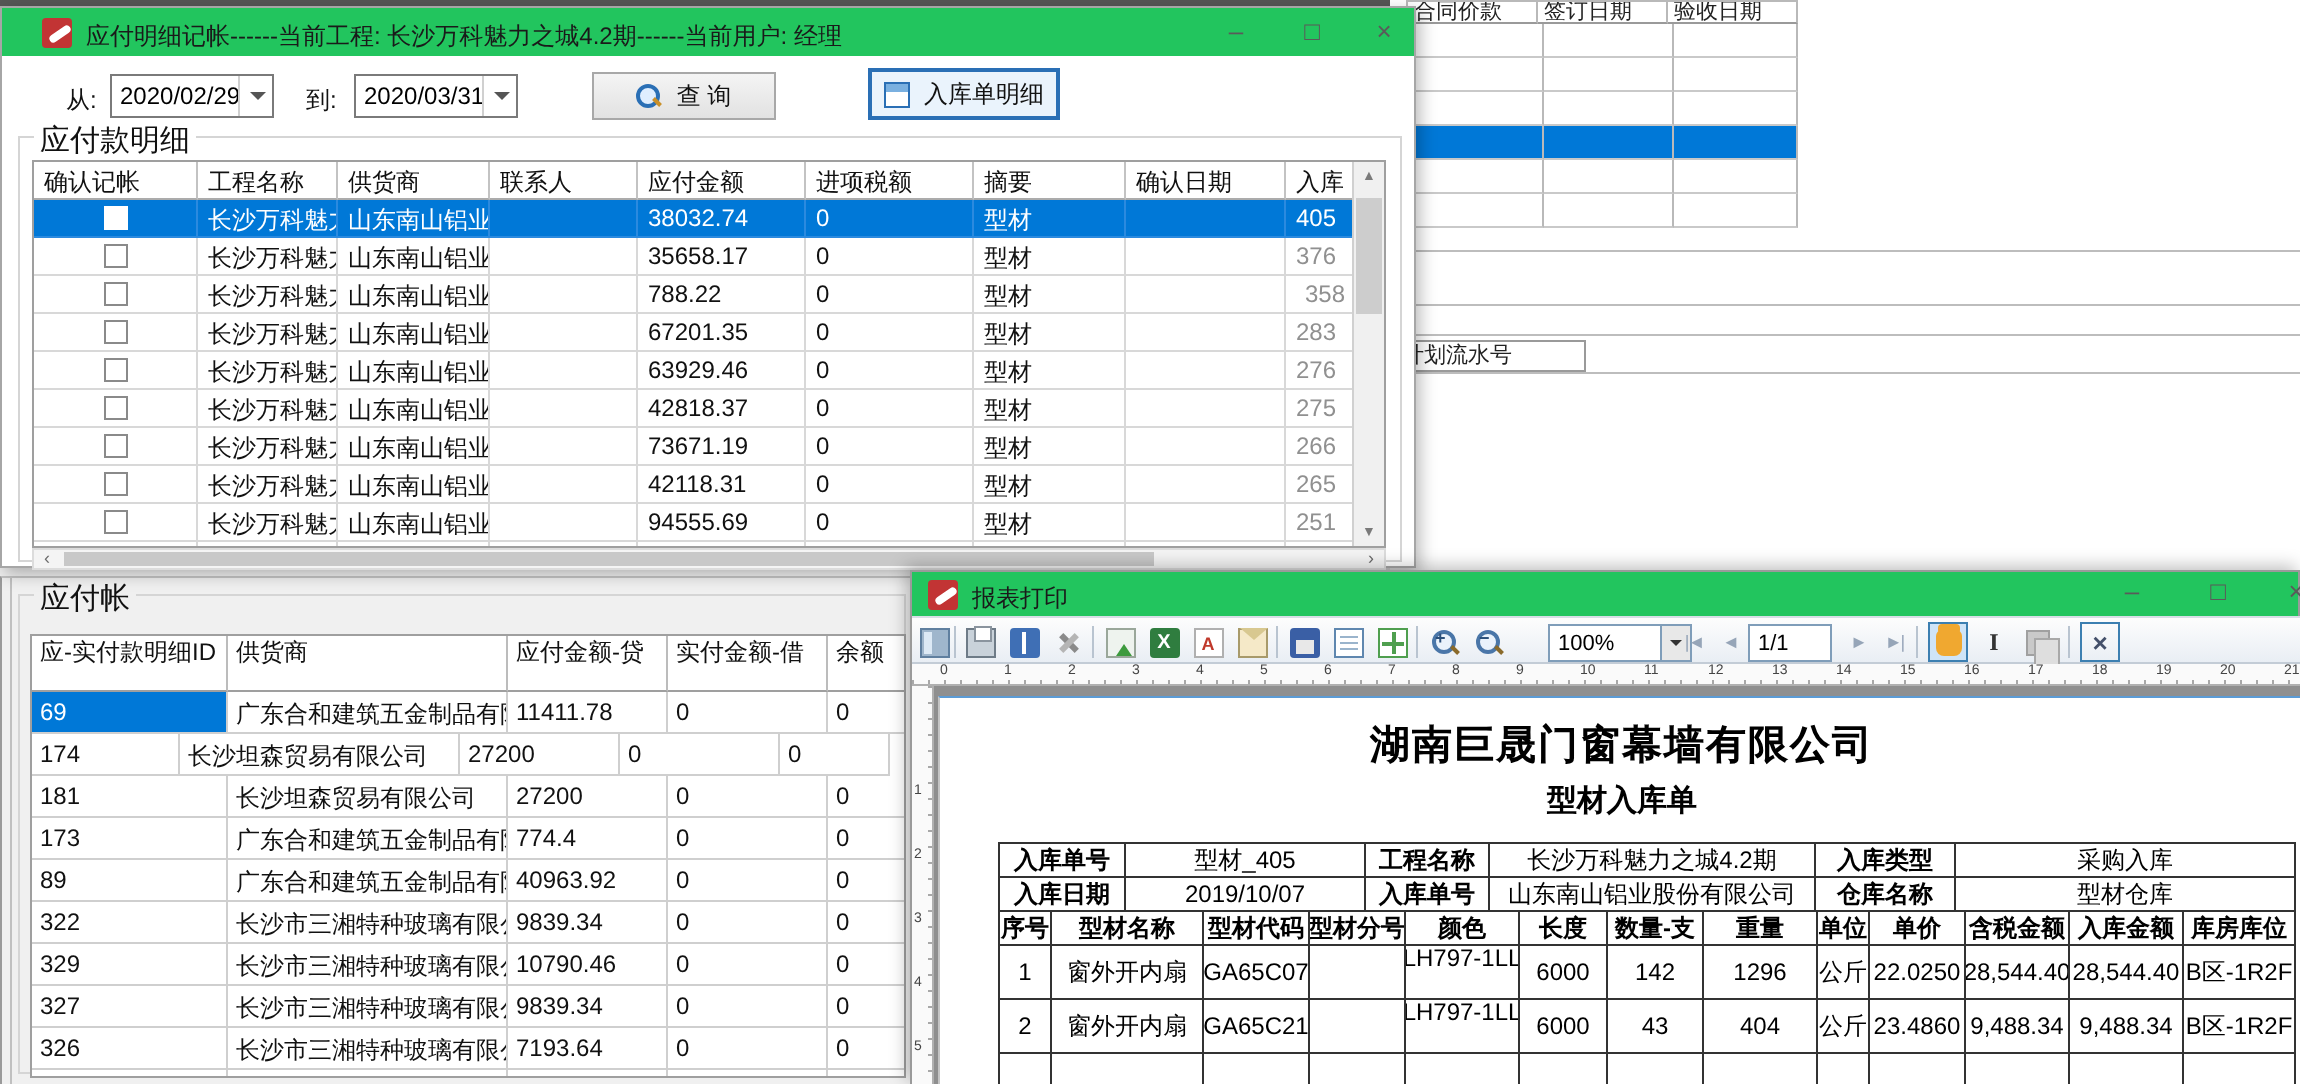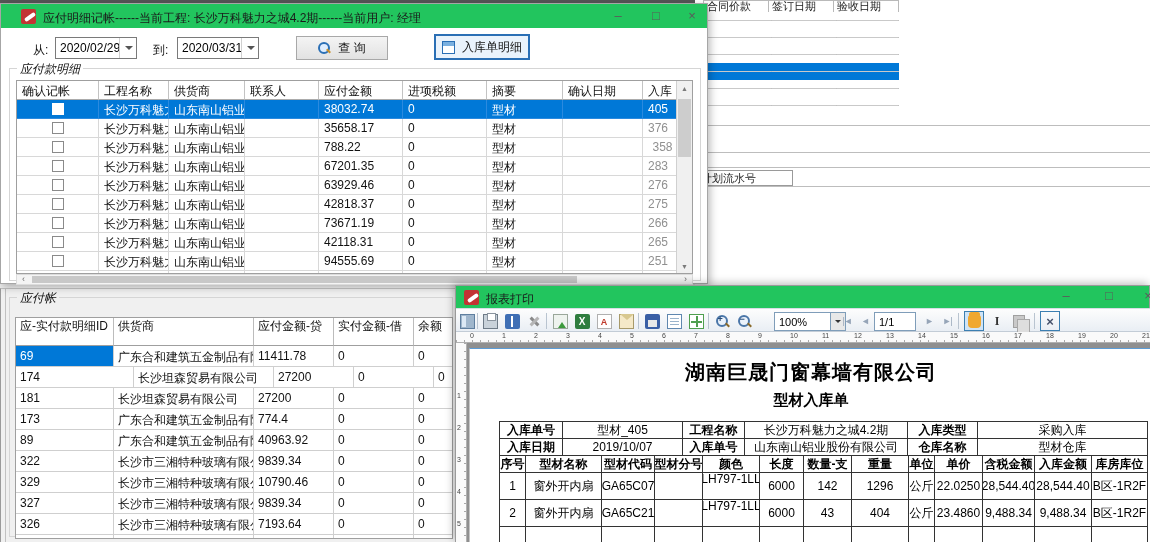--- a/index.html
+++ b/index.html
@@ -4,21 +4,21 @@
 <style>
   * { margin:0; padding:0; box-sizing:border-box; }
   html,body { width:1150px; height:542px; }
   body { font-family:"Liberation Sans","DejaVu Sans",sans-serif; background:#f0f0f0; }
   .screen { position:relative; width:1150px; height:542px; overflow:hidden; background:#f0f0f0; }
   .top-strip { position:absolute; left:0; top:0; width:1150px; height:3px; background:#565656; }
 
   
   .bg-window { position:absolute; left:695px; top:0; width:455px; height:290px; background:#fff; z-index:1; }
   .bg-table { position:absolute; left:8px; top:0; width:196px; }
-  .bgrow { display:flex; height:17px;align-items:center; }
+  .bgrow { display:flex; height:17px; }
   .bgrow.head { height:11px; overflow:hidden; }
   .bgc { border-right:1px solid #b9b9b9; border-bottom:1px solid #c9c9c9; font-size:11px; color:#222; padding-left:3px; overflow:hidden; white-space:nowrap; }
   .bgrow.head .bgc { border-bottom:1px solid #9a9a9a; line-height:11px; }
   .bgrow.sel { background:#0078d7; }
   .bg-table { border-left:1px solid #b9b9b9; border-top:1px solid #b9b9b9; }
   .bg-line { position:absolute; left:0; width:455px; height:1px; background:#bdbdbd; }
   .serial-box { position:absolute; left:3px; top:170px; width:95px; height:16px; border:1px solid #9a9a9a; background:#fff; font-size:11px; line-height:14px; padding-left:2px; color:#222; white-space:nowrap; overflow:hidden; }
 
   
   .win { background:#fff; border:1px solid #a6a6a6; box-shadow:2px 3px 8px rgba(0,0,0,.28); }
@@ -38,21 +38,21 @@
   .combo .ca::after { content:""; position:absolute; left:5px; top:8px; border:4px solid transparent; border-top-color:#555; }
   .flabel { position:absolute; font-size:12px; color:#111; }
   .btn { position:absolute; display:flex; align-items:center; justify-content:center; gap:7px; background:linear-gradient(#f4f4f4,#e2e2e2); border:1px solid #a8a8a8; font-size:12px; color:#111; }
   .btn.focus { border:2px solid #2a6fb5; background:#eaf3fc; }
   .mag { width:13px; height:13px; position:relative; }
   .mag::before { content:""; position:absolute; left:0; top:0; width:8px; height:8px; border:2px solid #2a6fb5; border-radius:50%; background:#dfeeff; }
   .mag::after { content:""; position:absolute; left:8px; top:8px; width:5px; height:2px; background:#c9902a; transform:rotate(45deg); }
   .grid-ic { width:13px; height:13px; border:1px solid #2a6fb5; background:#fff; position:relative; }
   .grid-ic::before { content:""; position:absolute; left:0; top:0; right:0; height:4px; background:#7ab0e0; }
   .gb { position:absolute; border:1px solid #d5d5d5; }
-  .gb-label { position:absolute; font-size:12px; color:#111; background:#fff; padding:0 3px; z-index:2;font-style:italic; }
+  .gb-label { position:absolute; font-size:15px; color:#111; background:#fff; padding:0 3px; z-index:2; }
 
   .w1table { position:absolute; left:15px; top:76px; width:677px; height:194px; border:1px solid #9f9f9f; background:#fff; overflow:hidden; }
   .w1head { display:flex; height:19px; }
   .w1body { height:175px; overflow:hidden; }
   .w1row { display:flex; height:19px; background:#fff; }
   .w1c { flex:none; font-size:12px; color:#111; padding:2px 0 0 5px; border-right:1px solid #d8d8d8; border-bottom:1px solid #d8d8d8; white-space:nowrap; overflow:hidden; }
   .w1head .w1c { border-right:1px solid #c3c3c3; border-bottom:1px solid #ababab; }
   .w1c.dim { color:#909090; }
   .w1row.sel { background:#0078d7; }
   .w1row.sel .w1c { color:#fff; border-right-color:#2b8adf; border-bottom-color:#2b8adf; }
@@ -381,21 +381,21 @@
         </div>
       <div class="pbody" id="pbody">
           <div class="prow">
             <div class="pc selcell" style="width: 98px;">69</div>
             <div class="pc" style="width: 140px;">广东合和建筑五金制品有限公司</div>
             <div class="pc" style="width: 80px;">11411.78</div>
             <div class="pc" style="width: 80px;">0</div>
             <div class="pc" style="width: 55px;">0</div>
           </div>
           <div class="prow">
-            <div class="pc" style="width: 118px;">174</div>
+            <div class="pc" style="width: 74px;">174</div>
             <div class="pc" style="width: 140px;">长沙坦森贸易有限公司</div>
             <div class="pc" style="width: 80px;">27200</div>
             <div class="pc" style="width: 80px;">0</div>
             <div class="pc" style="width: 55px;">0</div>
           </div>
           <div class="prow">
             <div class="pc" style="width: 98px;">181</div>
             <div class="pc" style="width: 140px;">长沙坦森贸易有限公司</div>
             <div class="pc" style="width: 80px;">27200</div>
             <div class="pc" style="width: 80px;">0</div>

